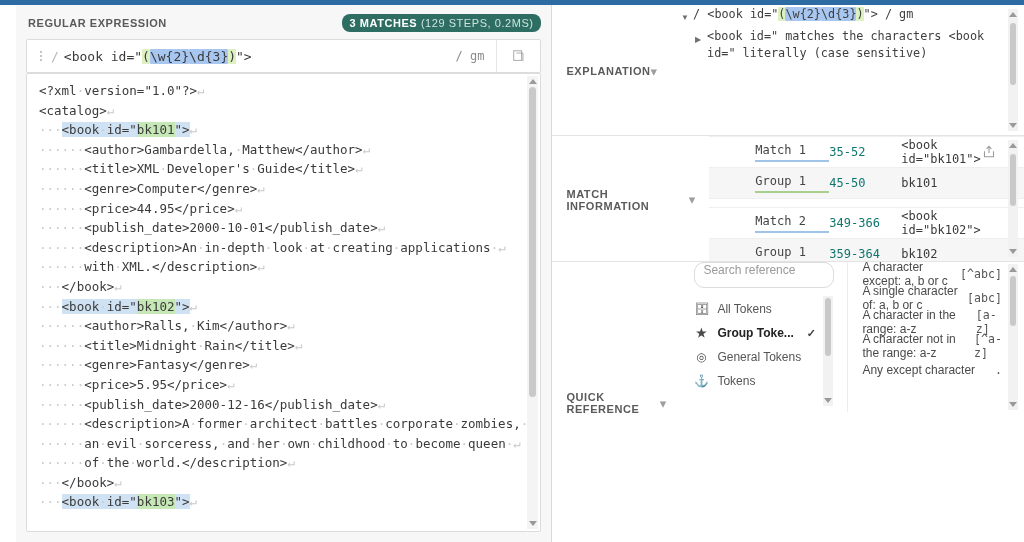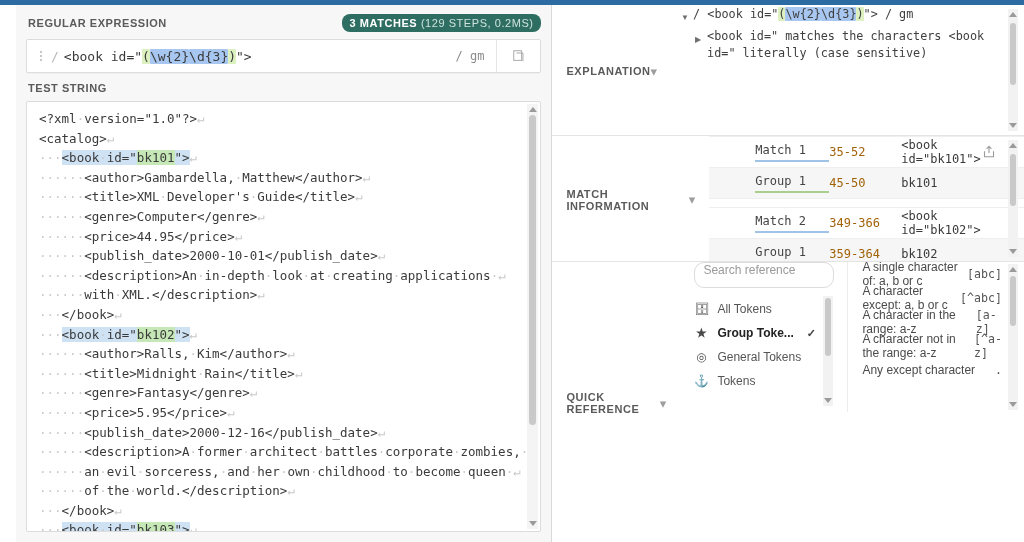--- a/index.html
+++ b/index.html
@@ -110,21 +110,21 @@
   .mi-row {
     display: flex; align-items: center; height: 31px;
     padding: 0 14px; border-top: 1px solid #efefef;
     font-family: "DejaVu Sans Mono", monospace; font-size: 12px; color: #444;
   }
   .mi-row.alt { background: #f6f6f6; }
   .mi-row.spacer { height: 9px; background: #ffffff; border-top: 1px solid #efefef; }
   .mi-label { width: 74px; padding-bottom: 3px; margin-left: 32px; }
   .mi-label.m { border-bottom: 2px solid #9fc4e8; }
   .mi-label.g { border-bottom: 2px solid #a8cf8e; }
-  .mi-range { width: 72px; color: #a16207; }
+  .mi-range { width: 72px; color: #0f766e; }
   .mi-val { flex: 1; color: #3a3a3a; }
 
   .qr { display: flex; height: 150px; }
   .qr-left { width: 168px; border-right: 1px solid #ececec; position: relative; padding: 0 0 0 14px; }
   .qr-search {
     width: 140px; height: 26px; border: 1px solid #dcdcdc; border-radius: 10px;
     font-size: 12px; color: #9a9a9a; padding: 0 8px;
     display: flex; align-items: flex-start; margin-bottom: 9px;
   }
   .qr-item { display: flex; align-items: center; gap: 9px; font-size: 12px; color: #555; height: 24px; }
@@ -165,21 +165,20 @@
       <span class="re-text"><span>&lt;book id="</span><span class="hl-group">(</span><span class="hl-tok">\w{2}</span><span class="hl-tok">\d{3}</span><span class="hl-group">)</span><span>"&gt;</span></span>
       <span class="flags">/ gm</span>
       <span class="copy-cell">
         <svg width="14" height="14" viewBox="0 0 16 16">
           <rect x="2" y="2" width="9" height="11" fill="none" stroke="#a8a8a8" stroke-width="1.1"></rect>
           <path d="M5 4.6 h7.5 v9.4" fill="none" stroke="#a8a8a8" stroke-width="1.1"></path>
         </svg>
       </span>
     </div>
 
-    <div class="sec-title">TEST STRING</div>
 
     <div class="ts-wrap">
       <div class="ts-box">
         <div class="ts-code" id="ts-code"><div><span class="dot"></span>&lt;?xml<span class="dot">·</span>version="1.0"?&gt;<span class="crlf">↵</span></div><div><span class="dot"></span>&lt;catalog&gt;<span class="crlf">↵</span></div><div><span class="dot">···</span><span class="hl-match">&lt;book<span class="dot">·</span>id="<span class="hl-cap">bk101</span>"&gt;</span><span class="crlf">↵</span></div><div><span class="dot">······</span>&lt;author&gt;Gambardella,<span class="dot">·</span>Matthew&lt;/author&gt;<span class="crlf">↵</span></div><div><span class="dot">······</span>&lt;title&gt;XML<span class="dot">·</span>Developer's<span class="dot">·</span>Guide&lt;/title&gt;<span class="crlf">↵</span></div><div><span class="dot">······</span>&lt;genre&gt;Computer&lt;/genre&gt;<span class="crlf">↵</span></div><div><span class="dot">······</span>&lt;price&gt;44.95&lt;/price&gt;<span class="crlf">↵</span></div><div><span class="dot">······</span>&lt;publish_date&gt;2000-10-01&lt;/publish_date&gt;<span class="crlf">↵</span></div><div><span class="dot">······</span>&lt;description&gt;An<span class="dot">·</span>in-depth<span class="dot">·</span>look<span class="dot">·</span>at<span class="dot">·</span>creating<span class="dot">·</span>applications<span class="dot">·</span><span class="crlf">↵</span></div><div><span class="dot">······</span>with<span class="dot">·</span>XML.&lt;/description&gt;<span class="crlf">↵</span></div><div><span class="dot">···</span>&lt;/book&gt;<span class="crlf">↵</span></div><div><span class="dot">···</span><span class="hl-match">&lt;book<span class="dot">·</span>id="<span class="hl-cap">bk102</span>"&gt;</span><span class="crlf">↵</span></div><div><span class="dot">······</span>&lt;author&gt;Ralls,<span class="dot">·</span>Kim&lt;/author&gt;<span class="crlf">↵</span></div><div><span class="dot">······</span>&lt;title&gt;Midnight<span class="dot">·</span>Rain&lt;/title&gt;<span class="crlf">↵</span></div><div><span class="dot">······</span>&lt;genre&gt;Fantasy&lt;/genre&gt;<span class="crlf">↵</span></div><div><span class="dot">······</span>&lt;price&gt;5.95&lt;/price&gt;<span class="crlf">↵</span></div><div><span class="dot">······</span>&lt;publish_date&gt;2000-12-16&lt;/publish_date&gt;<span class="crlf">↵</span></div><div><span class="dot">······</span>&lt;description&gt;A<span class="dot">·</span>former<span class="dot">·</span>architect<span class="dot">·</span>battles<span class="dot">·</span>corporate<span class="dot">·</span>zombies,<span class="dot">·</span><span class="crlf">↵</span></div><div><span class="dot">······</span>an<span class="dot">·</span>evil<span class="dot">·</span>sorceress,<span class="dot">·</span>and<span class="dot">·</span>her<span class="dot">·</span>own<span class="dot">·</span>childhood<span class="dot">·</span>to<span class="dot">·</span>become<span class="dot">·</span>queen<span class="dot">·</span><span class="crlf">↵</span></div><div><span class="dot">······</span>of<span class="dot">·</span>the<span class="dot">·</span>world.&lt;/description&gt;<span class="crlf">↵</span></div><div><span class="dot">···</span>&lt;/book&gt;<span class="crlf">↵</span></div><div><span class="dot">···</span><span class="hl-match">&lt;book<span class="dot">·</span>id="<span class="hl-cap">bk103</span>"&gt;</span><span class="crlf">↵</span></div></div>
         <div class="ts-scroll">
           <span class="sb-arrow sb-up"></span>
           <div class="ts-thumb"></div>
           <span class="sb-arrow sb-down"></span>
         </div>
       </div>
@@ -283,26 +282,26 @@
             <span class="qr-ic">⚓</span>
             <span>Tokens</span>
           </div>
           <div class="mini-sb" style="right:14px; top:34px; bottom:6px;">
             <div class="mini-thumb" style="top:2px; height:58px;"></div>
             <span class="sb-arrow sb-down" style="left:1px"></span>
           </div>
         </div>
         <div class="qr-right">
           <div class="qr-row">
+            <span>A character except: a, b or c</span>
+            <span class="qr-code">[^abc]</span>
+          </div>
+          <div class="qr-row">
             <span>A single character of: a, b or c</span>
             <span class="qr-code">[abc]</span>
-          </div>
-          <div class="qr-row">
-            <span>A character except: a, b or c</span>
-            <span class="qr-code">[^abc]</span>
           </div>
           <div class="qr-row">
             <span>A character in the range: a-z</span>
             <span class="qr-code">[a-z]</span>
           </div>
           <div class="qr-row">
             <span>A character not in the range: a-z</span>
             <span class="qr-code">[^a-z]</span>
           </div>
           <div class="qr-row">

